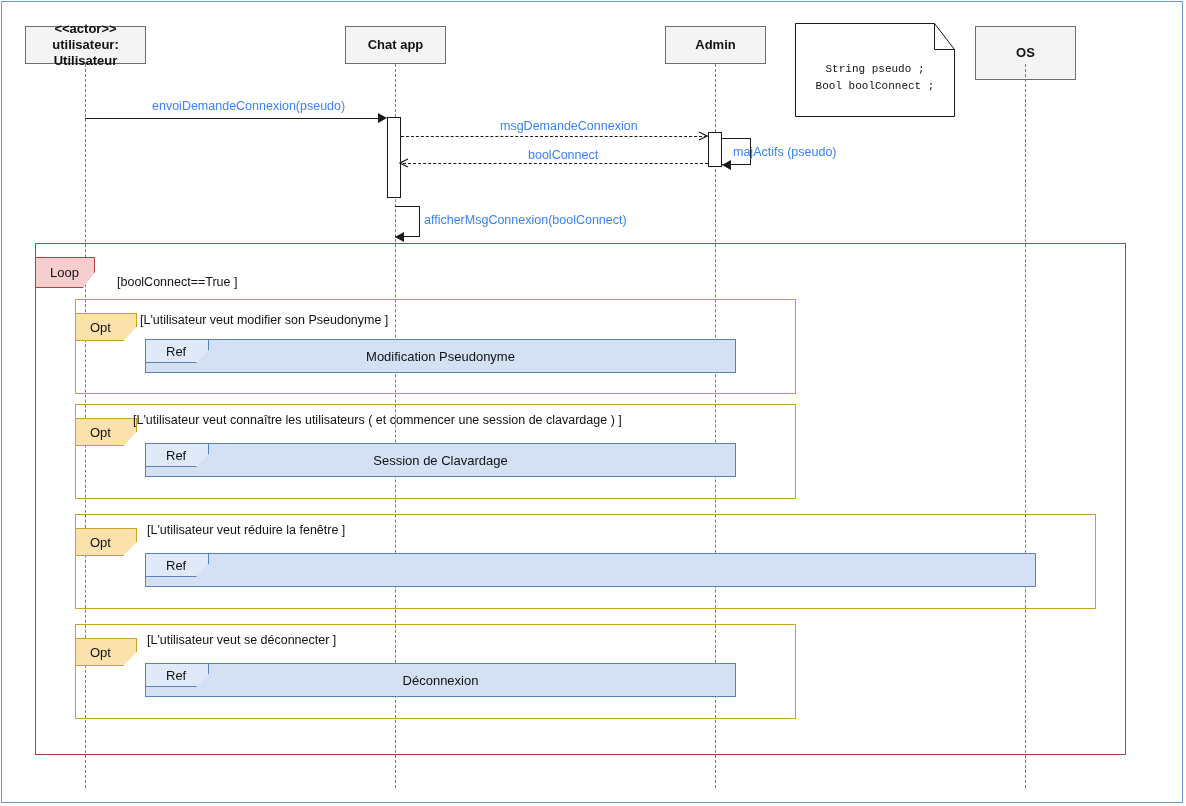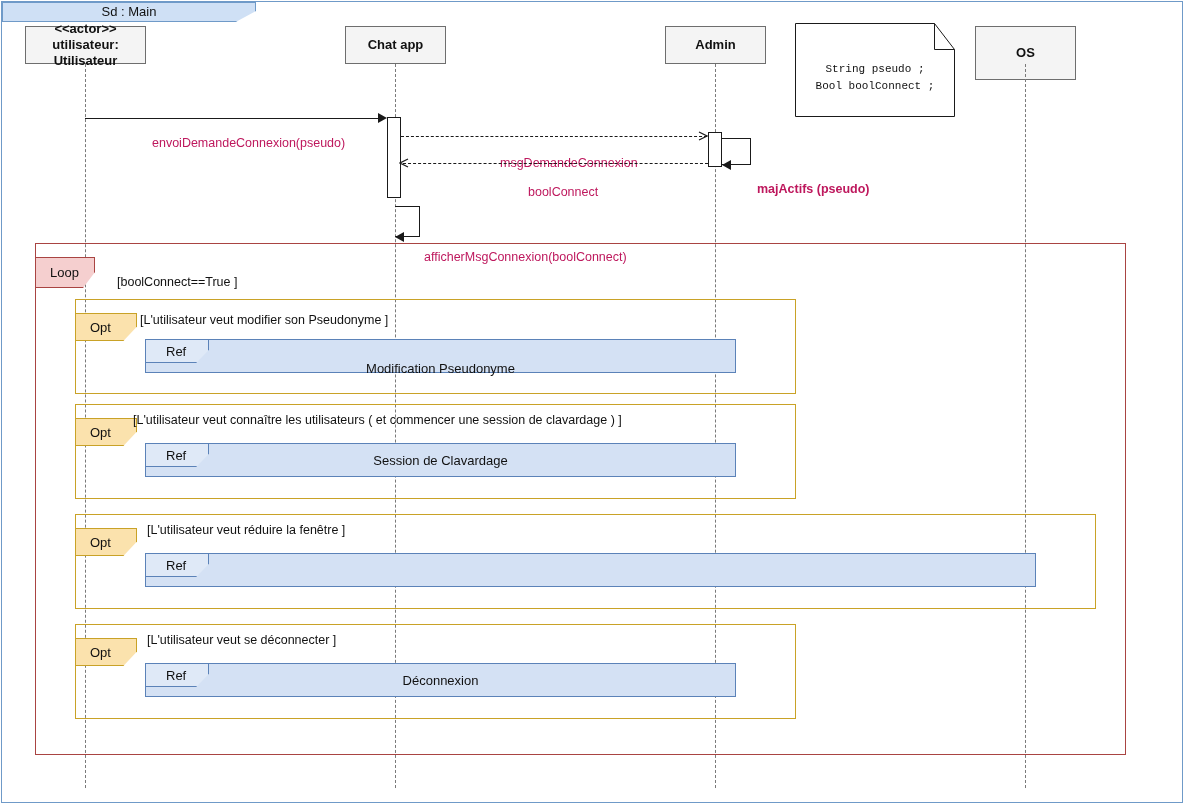--- a/index.html
+++ b/index.html
@@ -83,23 +83,22 @@
   .activation {
     position: absolute;
     background: #ffffff;
     border: 1px solid #1a1a1a;
     box-sizing: border-box;
   }
   
   .msg-label {
     position: absolute;
     font-size: 12.5px;
-    color: #be185d;
+    color: #3b82f6;
     white-space: nowrap;
-    margin-top: 37px;
   }
   .msg-line {
     position: absolute;
     height: 0;
     border-top: 1px solid #1a1a1a;
   }
   .msg-line.dashed {
     border-top: 1px dashed #1a1a1a;
   }
   .arrow-solid {
@@ -184,21 +183,20 @@
     border-bottom: 1px solid #1a1a1a;
   }
 </style>
 </head>
 <body>
 
 <div id="canvas">
 
   <div class="page-border"></div>
 
-  <div class="sd-tab">Sd :  Main</div>
 
   <div class="lifeline-head" style="left:25px; top:26px; width:121px; height:38px;">
     <span>&lt;&lt;actor&gt;&gt;</span>
     <span>utilisateur: Utilisateur</span>
   </div>
   <div class="lifeline-line" style="left:85px; top:64px; height:724px;"></div>
 
   <div class="lifeline-head" style="left:345px; top:26px; width:101px; height:38px;">
     <span>Chat app</span>
   </div>
@@ -239,36 +237,36 @@
   </svg>
 
   <div class="msg-label" style="left:528px; top:148px;">boolConnect</div>
   <div class="msg-line dashed" style="left:403px; top:163px; width:305px;"></div>
   <svg class="arrow-open" style="left:399px; top:158px;" viewBox="0 0 10 10">
     <path d="M9,1 L1,5 L9,9" fill="none" stroke="#1a1a1a" stroke-width="1.2"></path>
   </svg>
 
   <div class="selfcall" style="left:722px; top:138px; width:29px; height:27px;"></div>
   <div class="arrow-solid left" style="left:722px; top:160px;"></div>
-  <div class="msg-label" style="left:757px; top:145px;font-weight:bold;">majActifs (pseudo)</div>
+  <div class="msg-label" style="left:733px; top:145px;">majActifs (pseudo)</div>
 
   <div class="selfcall" style="left:395px; top:206px; width:25px; height:31px;"></div>
   <div class="arrow-solid left" style="left:395px; top:232px;"></div>
   <div class="msg-label" style="left:424px; top:213px;">afficherMsgConnexion(boolConnect)</div>
 
   <div class="fragment loop" style="left:35px; top:243px; width:1091px; height:512px;"></div>
   <div class="frag-tab loop" style="left:35px; top:243px; width:60px; height:31px;">Loop</div>
   <div class="frag-cond" style="left:117px; top:275px;">[boolConnect==True ]</div>
 
   <div class="fragment opt" style="left:75px; top:299px; width:721px; height:95px;"></div>
   <div class="frag-tab opt" style="left:75px; top:299px; width:62px; height:28px;">Opt</div>
   <div class="frag-cond" style="left:140px; top:313px;">[L'utilisateur veut modifier son Pseudonyme ]</div>
   <div class="ref-box" style="left:145px; top:339px; width:591px; height:34px;"></div>
   <div class="ref-tab" style="left:145px; top:339px; width:64px; height:24px;">Ref</div>
-  <div class="ref-name" style="left:145px; top:361px; width:591px;">Modification Pseudonyme</div>
+  <div class="ref-name" style="left:145px; top:349px; width:591px;">Modification Pseudonyme</div>
 
   <div class="fragment opt" style="left:75px; top:404px; width:721px; height:95px;"></div>
   <div class="frag-tab opt" style="left:75px; top:404px; width:62px; height:28px;">Opt</div>
   <div class="frag-cond" style="left:133px; top:413px;">[L'utilisateur veut connaître les utilisateurs ( et commencer une session de clavardage ) ]</div>
   <div class="ref-box" style="left:145px; top:443px; width:591px; height:34px;"></div>
   <div class="ref-tab" style="left:145px; top:443px; width:64px; height:24px;">Ref</div>
   <div class="ref-name" style="left:145px; top:453px; width:591px;">Session de Clavardage</div>
 
   <div class="fragment opt" style="left:75px; top:514px; width:1021px; height:95px;"></div>
   <div class="frag-tab opt" style="left:75px; top:514px; width:62px; height:28px;">Opt</div>

